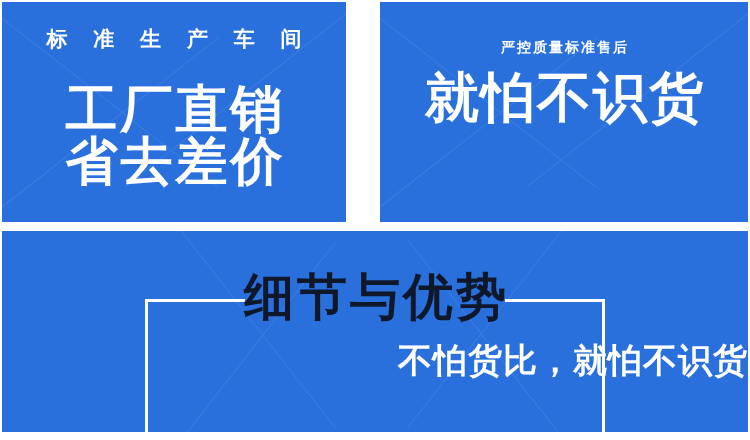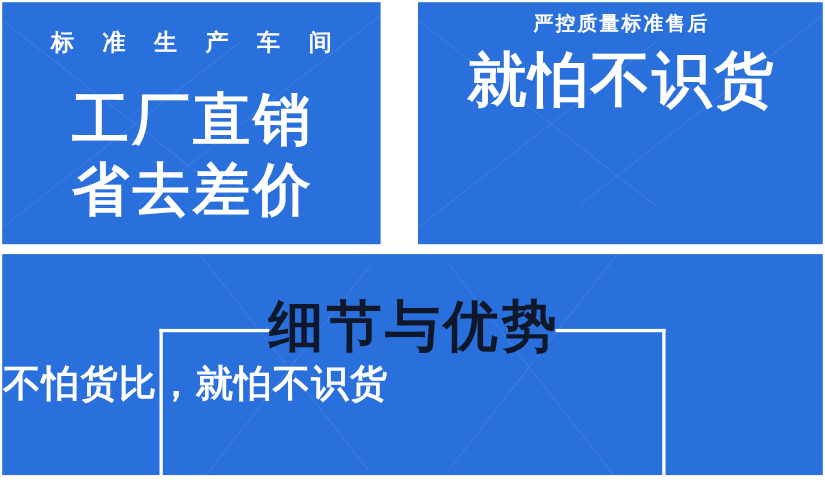--- a/index.html
+++ b/index.html
@@ -64,24 +64,24 @@
   .headline {
     font-weight: bold;
     color: #ffffff;
     white-space: nowrap;
     line-height: 1;
   }
 
   
   #panel-left .eyebrow  { font-size: 21px; letter-spacing: 10px; margin-top: 26px; text-indent: 10px; }
   #panel-left .h1       { font-size: 52px; letter-spacing: 3px;  margin-top: 34px; text-indent: 3px; }
-  #panel-left .h2       { font-size: 52px; letter-spacing: 3px;  margin-top: 12px; text-indent: 3px; }
+  #panel-left .h2       { font-size: 52px; letter-spacing: 3px;  margin-top: 0; text-indent: 3px; }
 
   
-  #panel-right .eyebrow { font-size: 18px; letter-spacing: 2px;  margin-top: 10px; text-indent: 2px; }
+  #panel-right .eyebrow { font-size: 14px; letter-spacing: 2px;  margin-top: 38px; text-indent: 2px; }
   #panel-right .h1      { font-size: 54px; letter-spacing: 2px;  margin-top: 16px; text-indent: 2px; }
   #panel-right .h2      { font-size: 54px; letter-spacing: 2px;  margin-top: 12px; text-indent: 2px; }
 
   
   #frame-wrap {
     position: absolute;
     z-index: 2;
     left: 143px;
     top: 68px;
     width: 460px;
@@ -109,22 +109,22 @@
     text-indent: 3px;
     color: #0f172a;
     line-height: 1;
     white-space: nowrap;
   }
   #bottom-sub {
     position: absolute;
     z-index: 3;
     left: 0;
     right: 0;
-    top: 101px;
-    text-align: left;
+    top: 112px;
+    text-align: right;
     font-size: 34px;
     font-weight: bold;
     letter-spacing: 1px;
     text-indent: 1px;
     color: #ffffff;
     line-height: 1;
     white-space: nowrap;
   }
 </style>
 </head>

